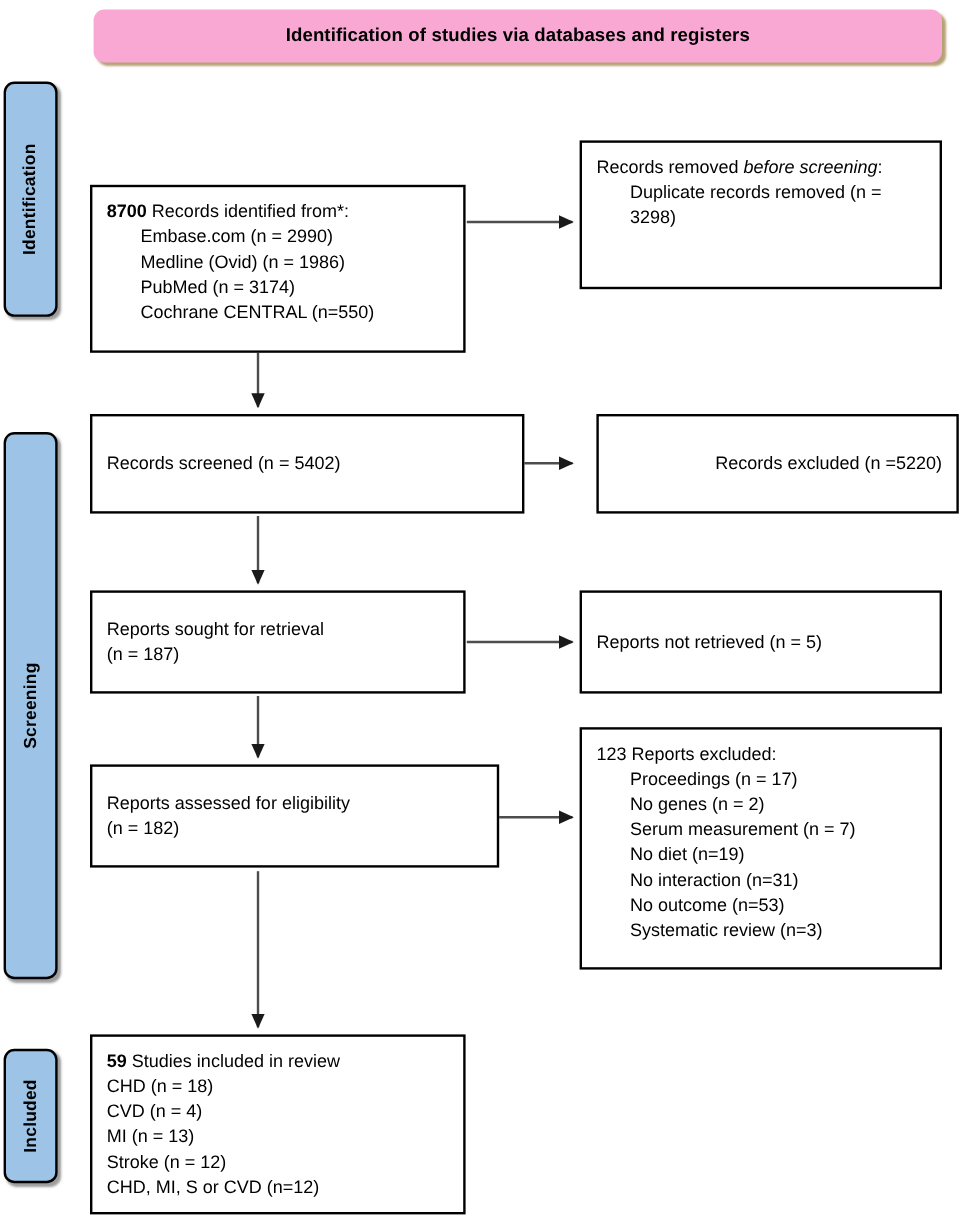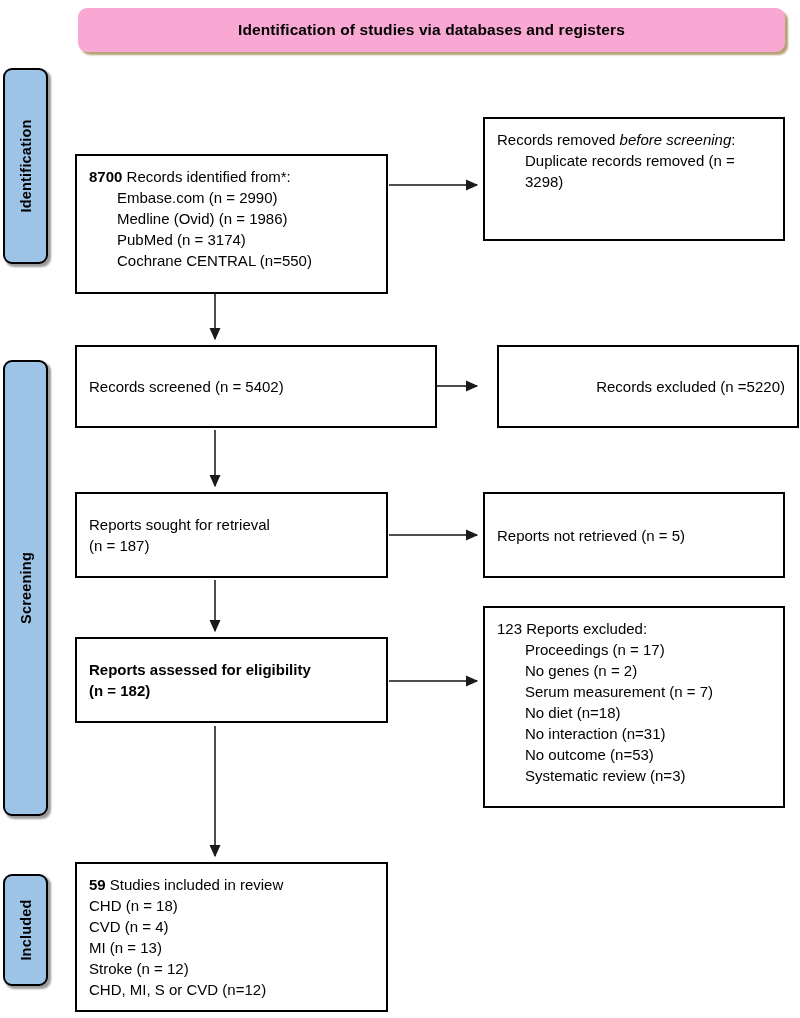--- a/index.html
+++ b/index.html
@@ -89,21 +89,21 @@
   .box .hang {
     display: block;
     padding-left: 28px;
     text-indent: 0;
   }
 
   
   #box-identified   { left: 75px; top: 117px; width: 313px; height: 140px; margin-top: 37px; }
   #box-screened     { left: 75px; top: 345px; width: 362px; height: 83px;  display:flex; align-items:center; }
   #box-sought       { left: 75px; top: 492px; width: 313px; height: 86px;  display:flex; align-items:center; }
-  #box-assessed     { left: 75px; top: 637px; width: 313px; height: 86px;  display:flex; align-items:center;font-weight:bold; }
+  #box-assessed     { left: 75px; top: 637px; width: 341px; height: 86px;  display:flex; align-items:center; }
   #box-included     { left: 75px; top: 862px; width: 313px; height: 150px; }
 
   
   #box-removed      { left: 483px; top: 117px; width: 302px; height: 124px; }
   #box-excluded-rec { left: 497px; top: 345px; width: 302px; height: 83px; display:flex; align-items:center;text-align:right; }
   #box-notretrieved { left: 483px; top: 492px; width: 302px; height: 86px; display:flex; align-items:center; }
   #box-excluded-rep { left: 483px; top: 606px; width: 302px; height: 202px; }
 
   .box-inner { width: 100%; }
 
@@ -206,21 +206,21 @@
       <span class="line">(n = 182)</span>
     </div>
   </div>
 
   <div class="box" id="box-excluded-rep">
     <div class="box-inner">
       <span class="line"><span>123</span> <span>Reports excluded:</span></span>
       <span class="indent">Proceedings (n = 17)</span>
       <span class="indent">No genes (n = 2)</span>
       <span class="indent">Serum measurement (n = 7)</span>
-      <span class="indent">No diet (n=18)</span>
+      <span class="indent">No diet (n=19)</span>
       <span class="indent">No interaction (n=31)</span>
       <span class="indent">No outcome (n=53)</span>
       <span class="indent">Systematic review (n=3)</span>
     </div>
   </div>
 
   <div class="box" id="box-included">
     <div class="box-inner">
       <span class="line"><span class="b">59</span> <span>Studies included in review</span></span>
       <span class="line">CHD (n = 18)</span>

